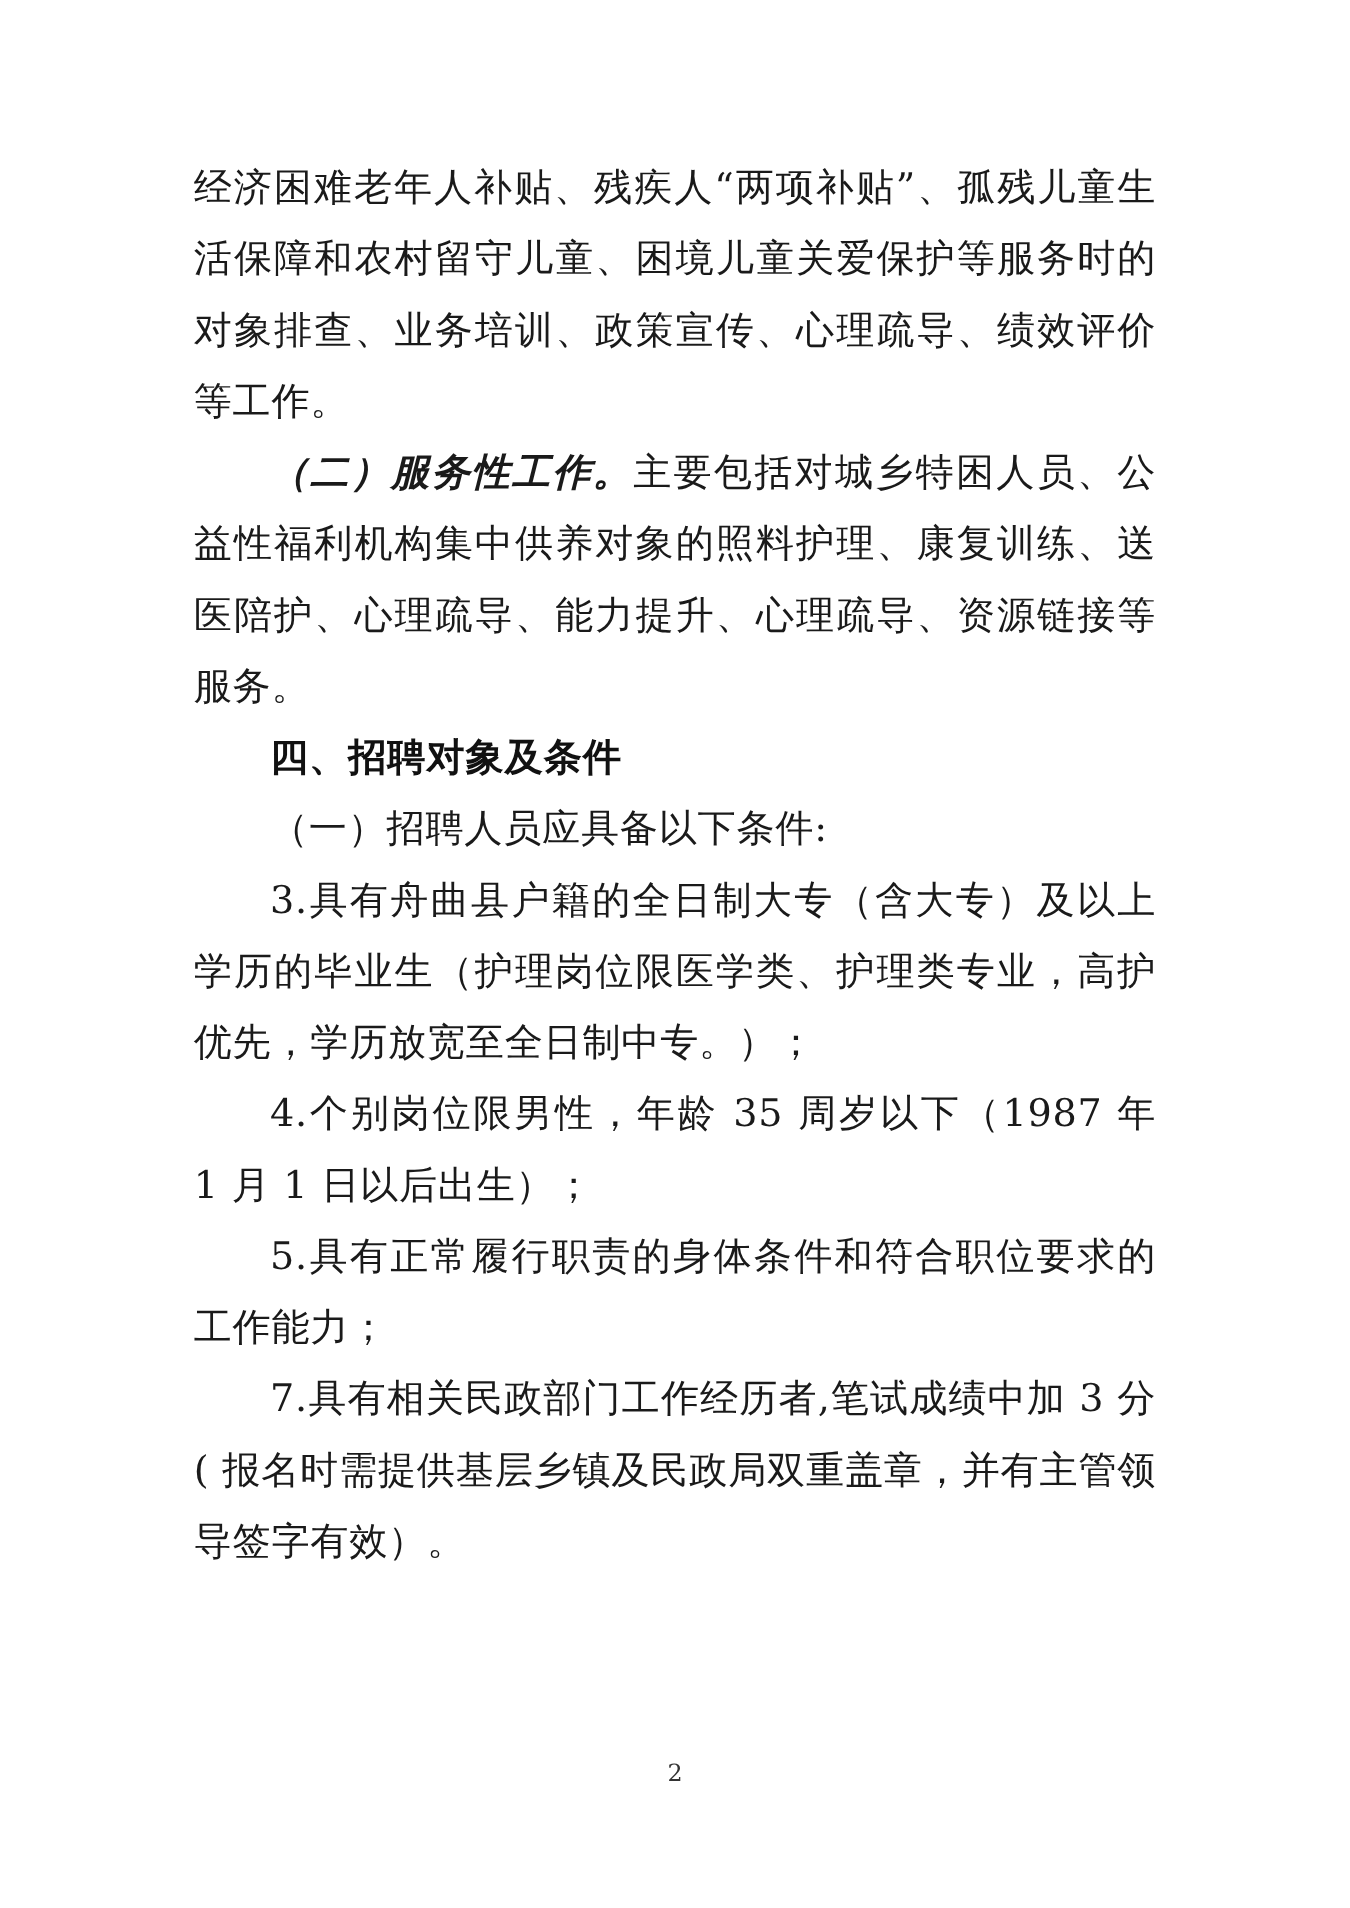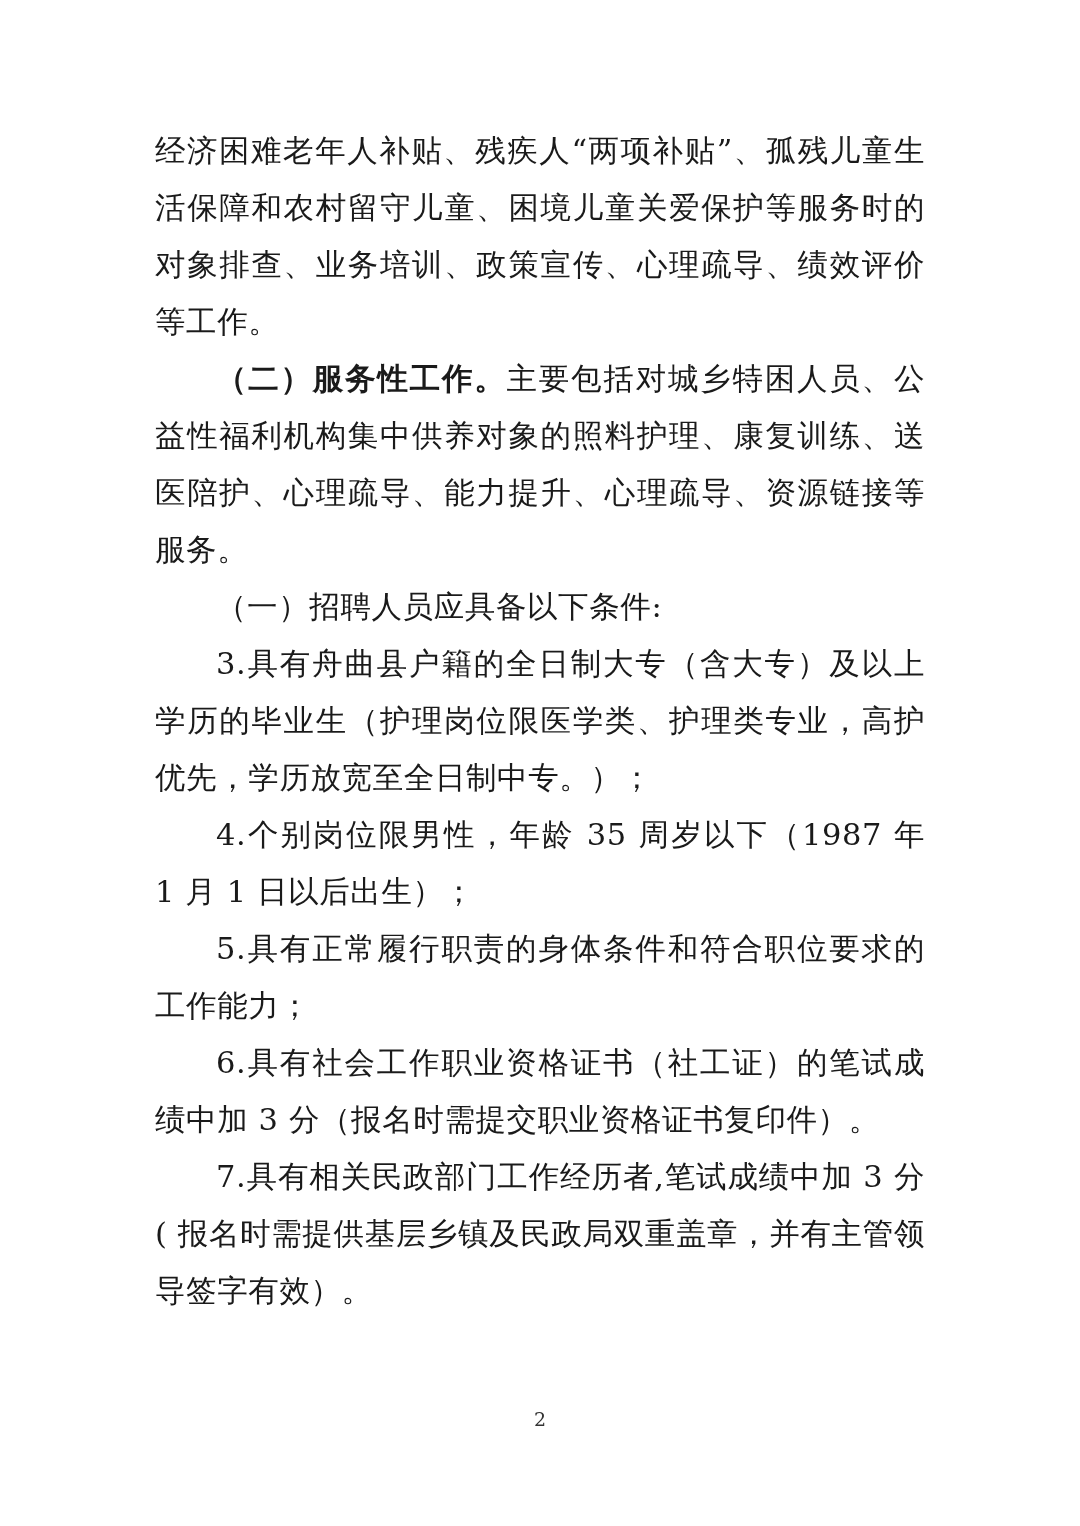--- a/index.html
+++ b/index.html
@@ -41,20 +41,21 @@
     font-size: 30.5px;
     line-height: 57px;
     letter-spacing: 0.8px;
     margin: 0;
     text-indent: 2em;
     font-weight: 700;
     color: #111111;
   }
   .lead-bold {
     font-weight: 700;
+    font-style: italic;
   }
   .page-number {
     position: absolute;
     left: 0;
     right: 0;
     top: 1408px;
     text-align: center;
     font-size: 19px;
     color: #333333;
     font-family: "DejaVu Serif", "Liberation Serif", serif;
@@ -63,31 +64,31 @@
 </head>
 <body>
 
 <div class="page">
   <div class="content">
 
     <p class="para">经济困难老年人补贴、残疾人“两项补贴”、孤残儿童生活保障和农村留守儿童、困境儿童关爱保护等服务时的对象排查、业务培训、政策宣传、心理疏导、绩效评价等工作。</p>
 
     <p class="para indent"><span class="lead-bold">（二）服务性工作。</span><span>主要包括对城乡特困人员、公益性福利机构集中供养对象的照料护理、康复训练、送医陪护、心理疏导、能力提升、心理疏导、资源链接等服务。</span></p>
 
+    <p class="heading">四、招聘对象及条件</p>
 
     <p class="para indent">（一）招聘人员应具备以下条件:</p>
 
 
 
     <p class="para indent">3.具有舟曲县户籍的全日制大专（含大专）及以上学历的毕业生（护理岗位限医学类、护理类专业，高护优先，学历放宽至全日制中专。）；</p>
 
     <p class="para indent">4.个别岗位限男性，年龄 35 周岁以下（1987 年 1 月 1 日以后出生）；</p>
 
     <p class="para indent">5.具有正常履行职责的身体条件和符合职位要求的工作能力；</p>
 
-    <p class="para indent">6.具有社会工作职业资格证书（社工证）的笔试成绩中加 3 分（报名时需提交职业资格证书复印件）。</p>
 
     <p class="para indent">7.具有相关民政部门工作经历者,笔试成绩中加 3 分( 报名时需提供基层乡镇及民政局双重盖章，并有主管领导签字有效）。</p>
 
   </div>
 
   <div class="page-number">2</div>
 </div>
 
 </body></html>

